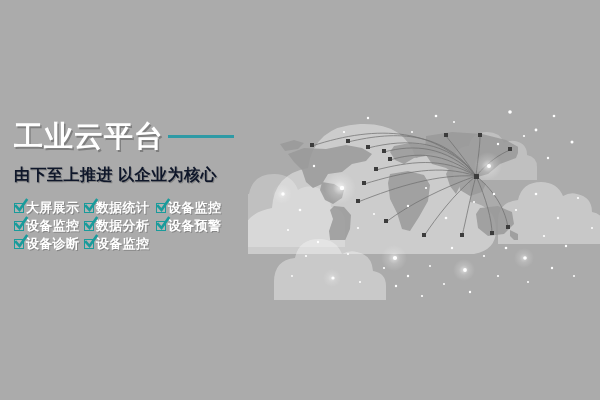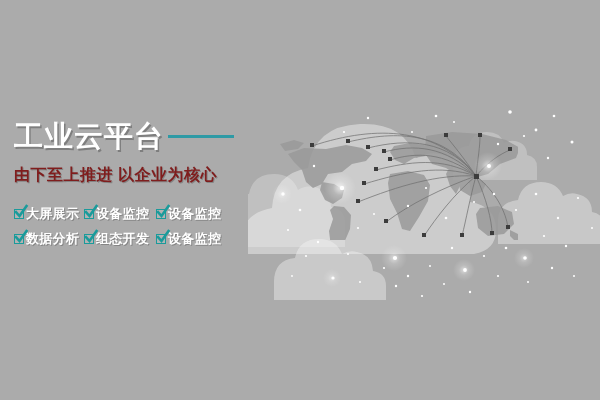--- a/index.html
+++ b/index.html
@@ -63,31 +63,31 @@
     width: 66px;
     height: 3px;
     background: #2e9aa5;
     flex: none;
   }
 
   #subtitle {
     margin-top: 11px;
     font-size: 16px;
     font-weight: bold;
-    color: #7f1d1d;
+    color: #0f172a;
     letter-spacing: .5px;
     white-space: nowrap;
     text-shadow: 1px 1px 0 rgba(95,95,95,.5);
   }
 
   #feature-grid {
-    margin-top: 19px;
+    margin-top: 13px;
     display: grid;
     grid-template-columns: 70px 72px 80px;
-    row-gap: 7px;
+    row-gap: 0;
   }
   .feature-item {
     display: flex;
     align-items: center;
     white-space: nowrap;
   }
   .check-icon {
     position: relative;
     flex: none;
     width: 10px;
@@ -302,20 +302,28 @@
 
       <div class="feature-item">
         <span class="check-icon">
           <svg viewBox="0 0 14 15">
               <path d="M2 7 L5.5 11 L12.5 1" fill="none" stroke="#1a9b9b" stroke-width="2.6" stroke-linecap="square"></path>
             </svg>
         </span>
         <span class="feature-label">大屏展示</span>
       </div>
 
+      <div class="feature-item">
+        <span class="check-icon">
+          <svg viewBox="0 0 14 15">
+              <path d="M2 7 L5.5 11 L12.5 1" fill="none" stroke="#1a9b9b" stroke-width="2.6" stroke-linecap="square"></path>
+            </svg>
+        </span>
+        <span class="feature-label">数据统计</span>
+      </div>
 
       <div class="feature-item">
         <span class="check-icon">
           <svg viewBox="0 0 14 15">
               <path d="M2 7 L5.5 11 L12.5 1" fill="none" stroke="#1a9b9b" stroke-width="2.6" stroke-linecap="square"></path>
             </svg>
         </span>
         <span class="feature-label">设备监控</span>
       </div>
 
@@ -330,28 +338,36 @@
 
       <div class="feature-item">
         <span class="check-icon">
           <svg viewBox="0 0 14 15">
               <path d="M2 7 L5.5 11 L12.5 1" fill="none" stroke="#1a9b9b" stroke-width="2.6" stroke-linecap="square"></path>
             </svg>
         </span>
         <span class="feature-label">数据分析</span>
       </div>
 
-
-      <div class="feature-item">
-        <span class="check-icon">
-          <svg viewBox="0 0 14 15">
-              <path d="M2 7 L5.5 11 L12.5 1" fill="none" stroke="#1a9b9b" stroke-width="2.6" stroke-linecap="square"></path>
-            </svg>
-        </span>
-        <span class="feature-label">组态开发</span>
+      <div class="feature-item">
+        <span class="check-icon">
+          <svg viewBox="0 0 14 15">
+              <path d="M2 7 L5.5 11 L12.5 1" fill="none" stroke="#1a9b9b" stroke-width="2.6" stroke-linecap="square"></path>
+            </svg>
+        </span>
+        <span class="feature-label">设备预警</span>
+      </div>
+
+      <div class="feature-item">
+        <span class="check-icon">
+          <svg viewBox="0 0 14 15">
+              <path d="M2 7 L5.5 11 L12.5 1" fill="none" stroke="#1a9b9b" stroke-width="2.6" stroke-linecap="square"></path>
+            </svg>
+        </span>
+        <span class="feature-label">设备诊断</span>
       </div>
 
       <div class="feature-item">
         <span class="check-icon">
           <svg viewBox="0 0 14 15">
               <path d="M2 7 L5.5 11 L12.5 1" fill="none" stroke="#1a9b9b" stroke-width="2.6" stroke-linecap="square"></path>
             </svg>
         </span>
         <span class="feature-label">设备监控</span>
       </div>

